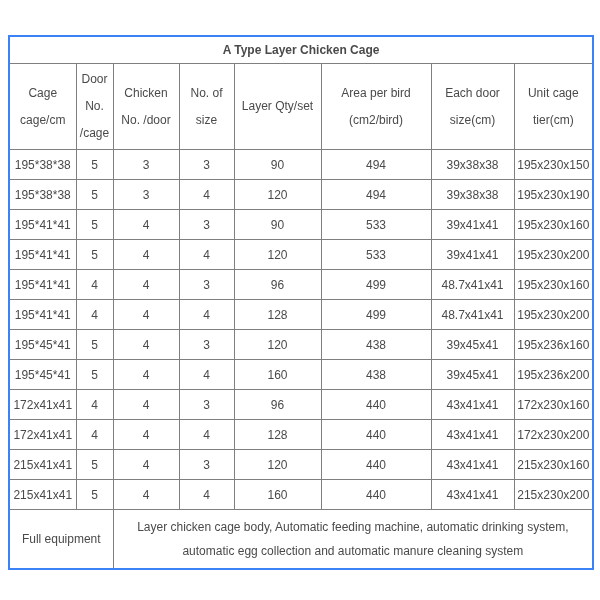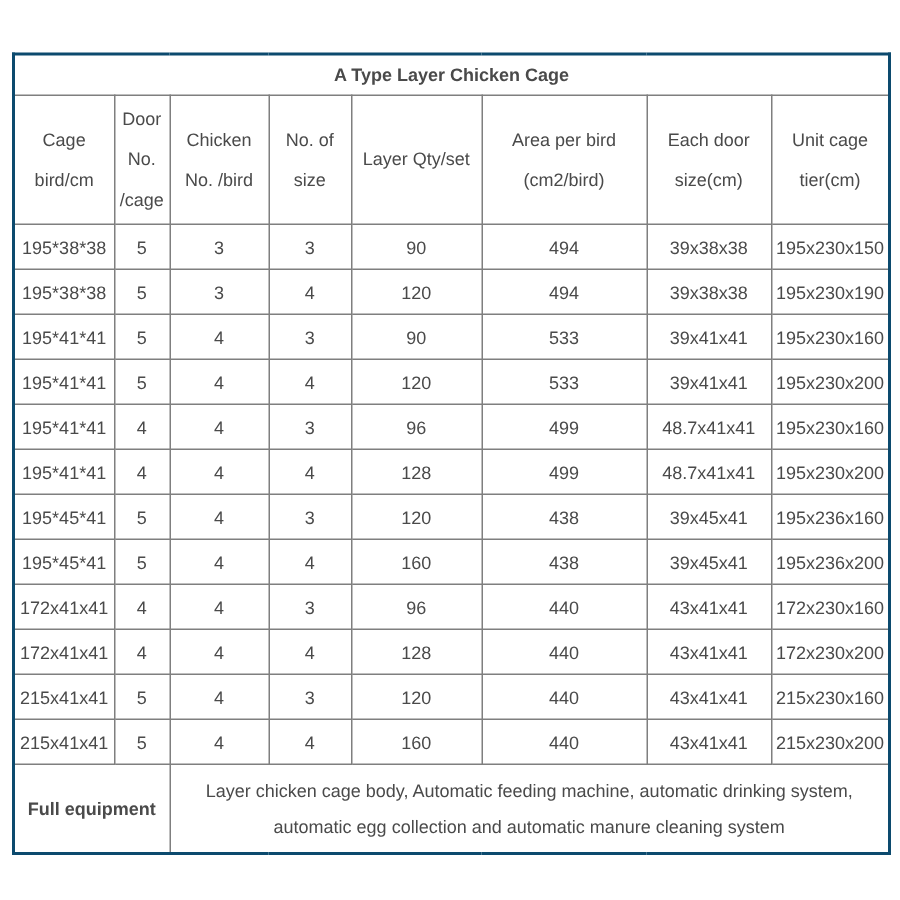--- a/index.html
+++ b/index.html
@@ -12,21 +12,21 @@
   }
   .table-wrap {
     position: absolute;
     left: 8px;
     top: 35px;
   }
   table.spec {
     border-collapse: collapse;
     table-layout: fixed;
     width: 584px;
-    border: 2px solid #0c4a6e;
+    border: 2px solid #3b82f6;
     background: #ffffff;
   }
   table.spec td {
     border: 1px solid #7f7f7f;
     text-align: center;
     vertical-align: middle;
     color: #4a4a4a;
     font-size: 12px;
     overflow: hidden;
     padding: 0;
@@ -42,21 +42,20 @@
     white-space: pre-line;
     line-height: 27px;
     margin-left: 26px;
   }
   tbody[data-name="table-body"] td {
     height: 29px;
     white-space: nowrap;
   }
   td.footer-label {
     height: 58px;
-    font-weight: bold;
   }
   td.footer-desc {
     text-align: left;
     white-space: pre-line;
     line-height: 24px;
     padding-left: 2px;
   }
 </style>
 </head>
 <body>
@@ -72,26 +71,26 @@
       <col style="width:110px">
       <col style="width:83px">
       <col style="width:79px">
     </colgroup>
     <tbody data-name="table-head">
       <tr data-name="table-title-row">
         <td colspan="8" class="title-cell" data-name="table-title">A Type Layer Chicken Cage</td>
       </tr>
       <tr data-name="table-header-row">
         <td class="th" data-name="header-cage-size">Cage
-bird/cm</td>
+cage/cm</td>
         <td class="th" data-name="header-door-no">Door
 No.
 /cage</td>
         <td class="th" data-name="header-chicken-no">Chicken
-No. /bird</td>
+No. /door</td>
         <td class="th" data-name="header-no-of-tier">No. of
 size</td>
         <td class="th" data-name="header-birds-qty">Layer Qty/set</td>
         <td class="th" data-name="header-area-per-bird">Area per bird
 (cm2/bird)</td>
         <td class="th" data-name="header-each-door-size">Each door
 size(cm)</td>
         <td class="th" data-name="header-unit-cage-size">Unit cage
 tier(cm)</td>
       </tr>

